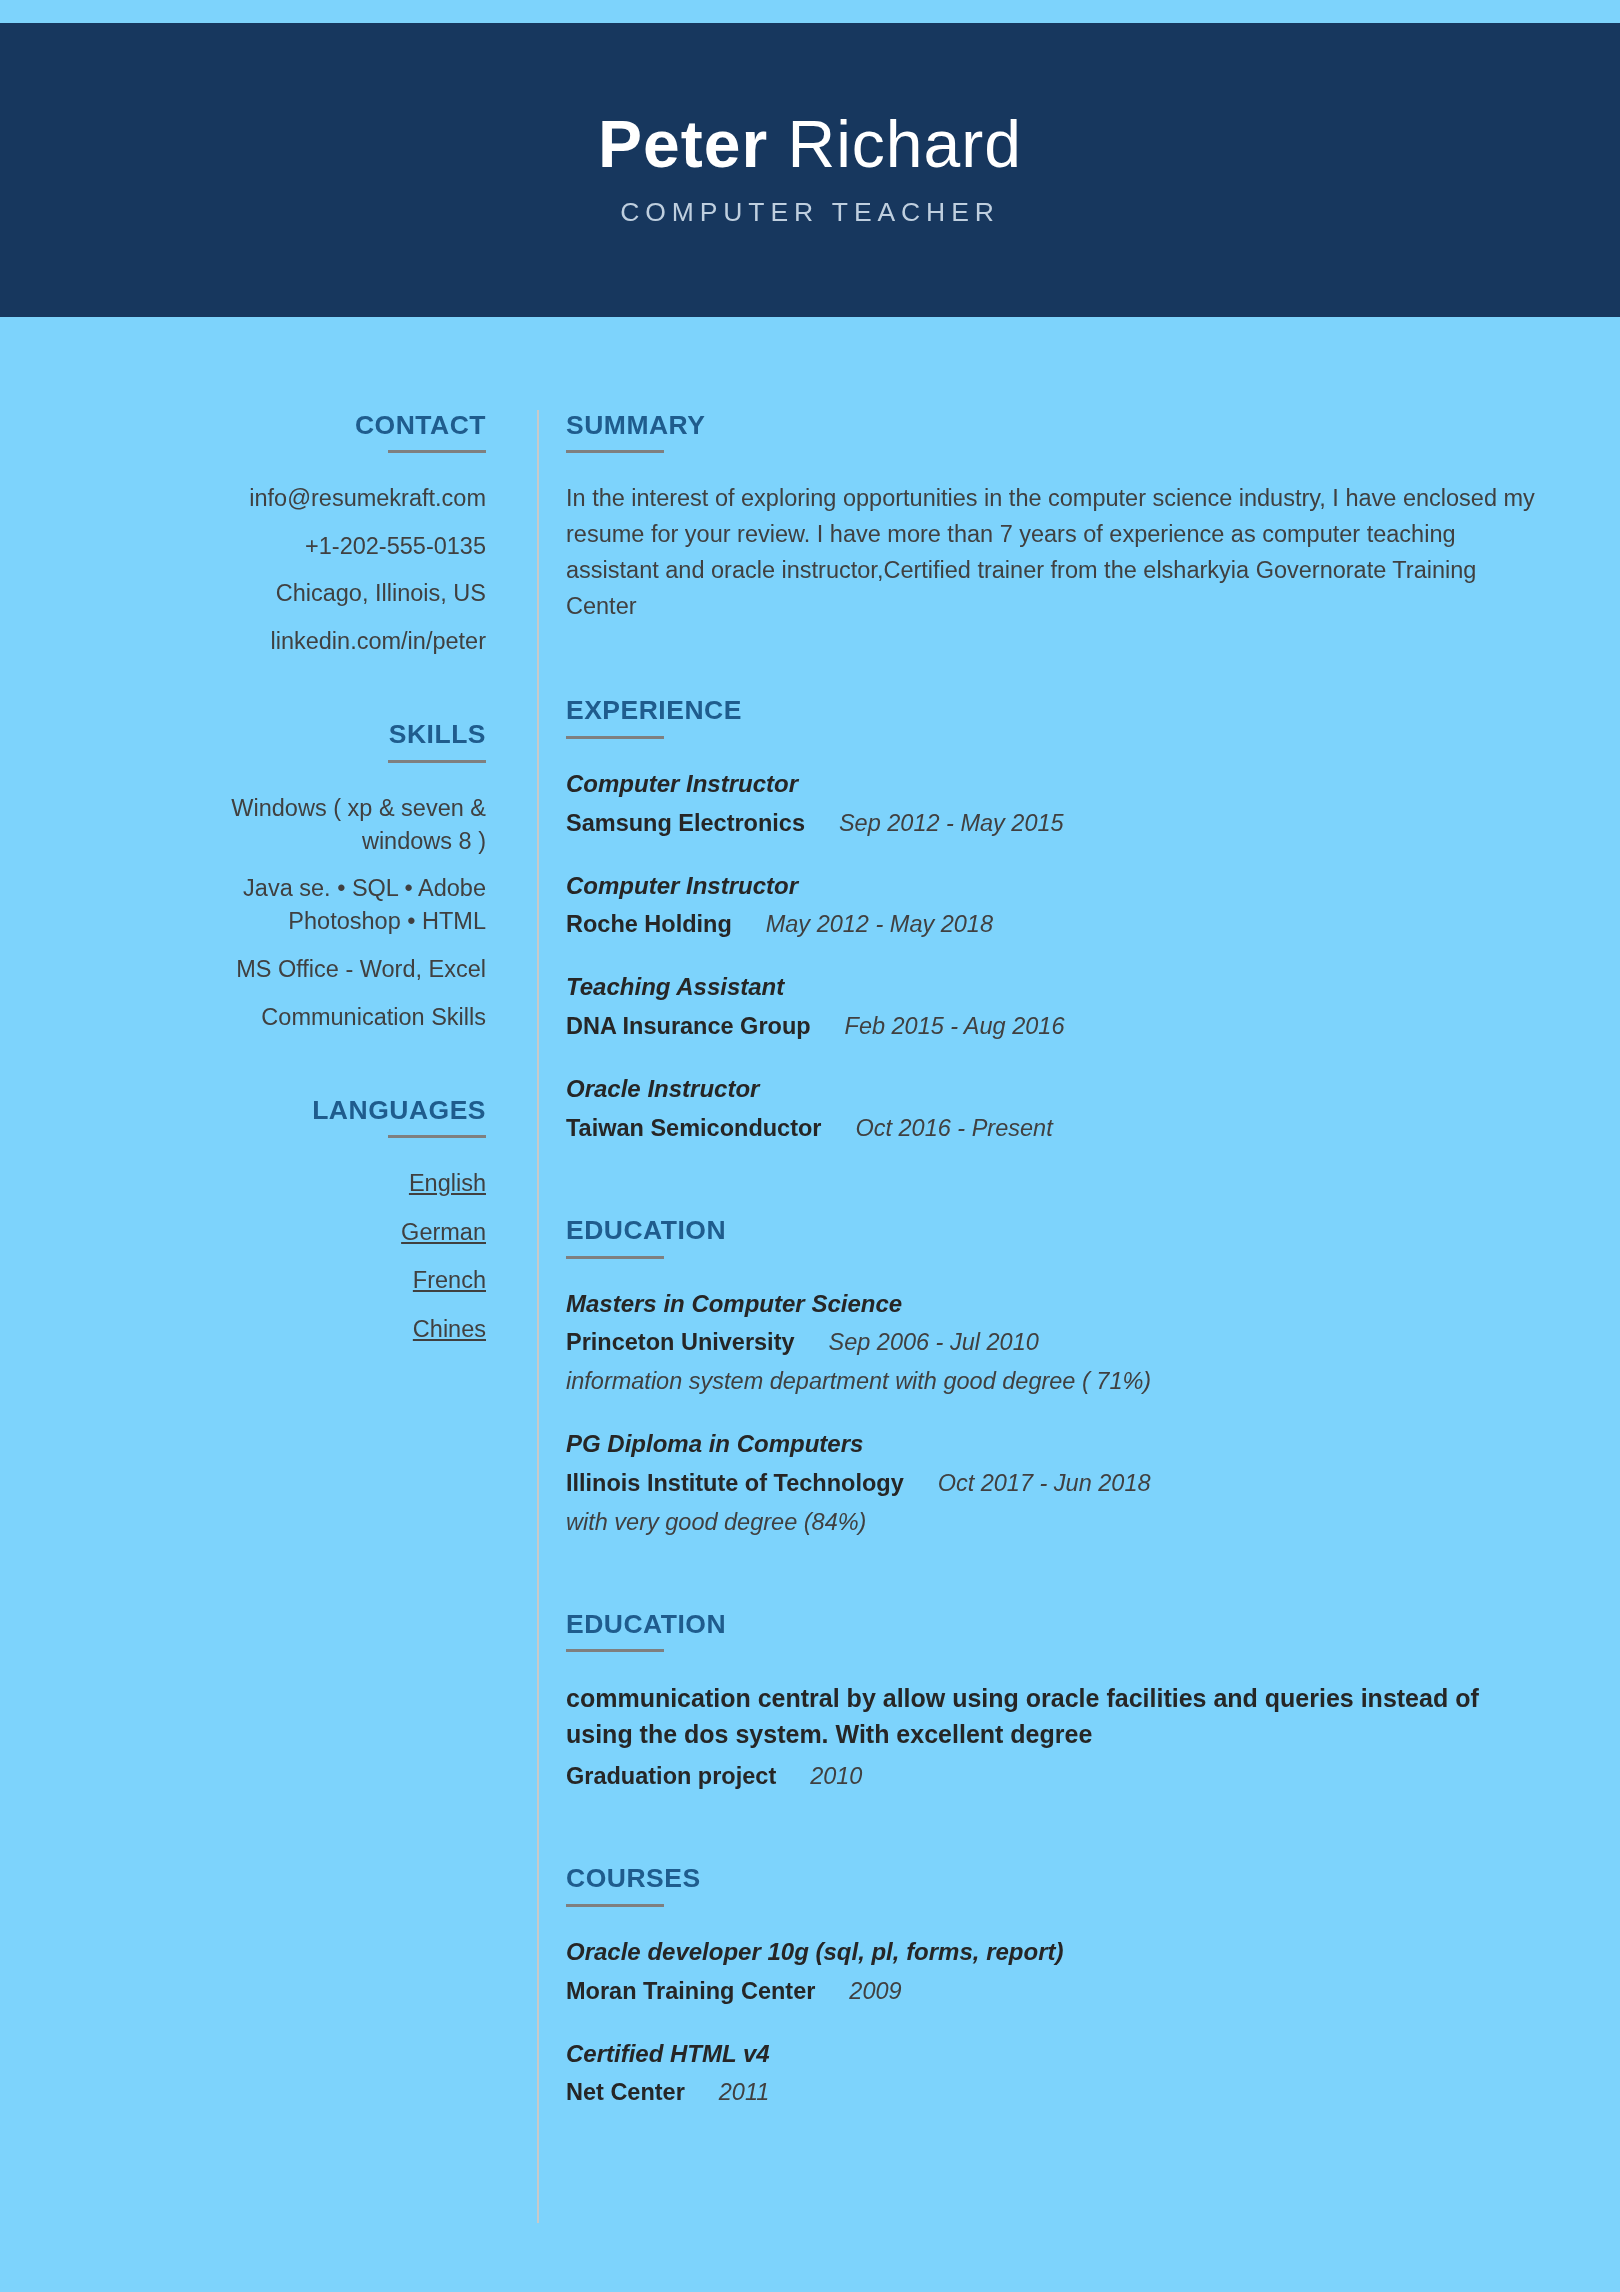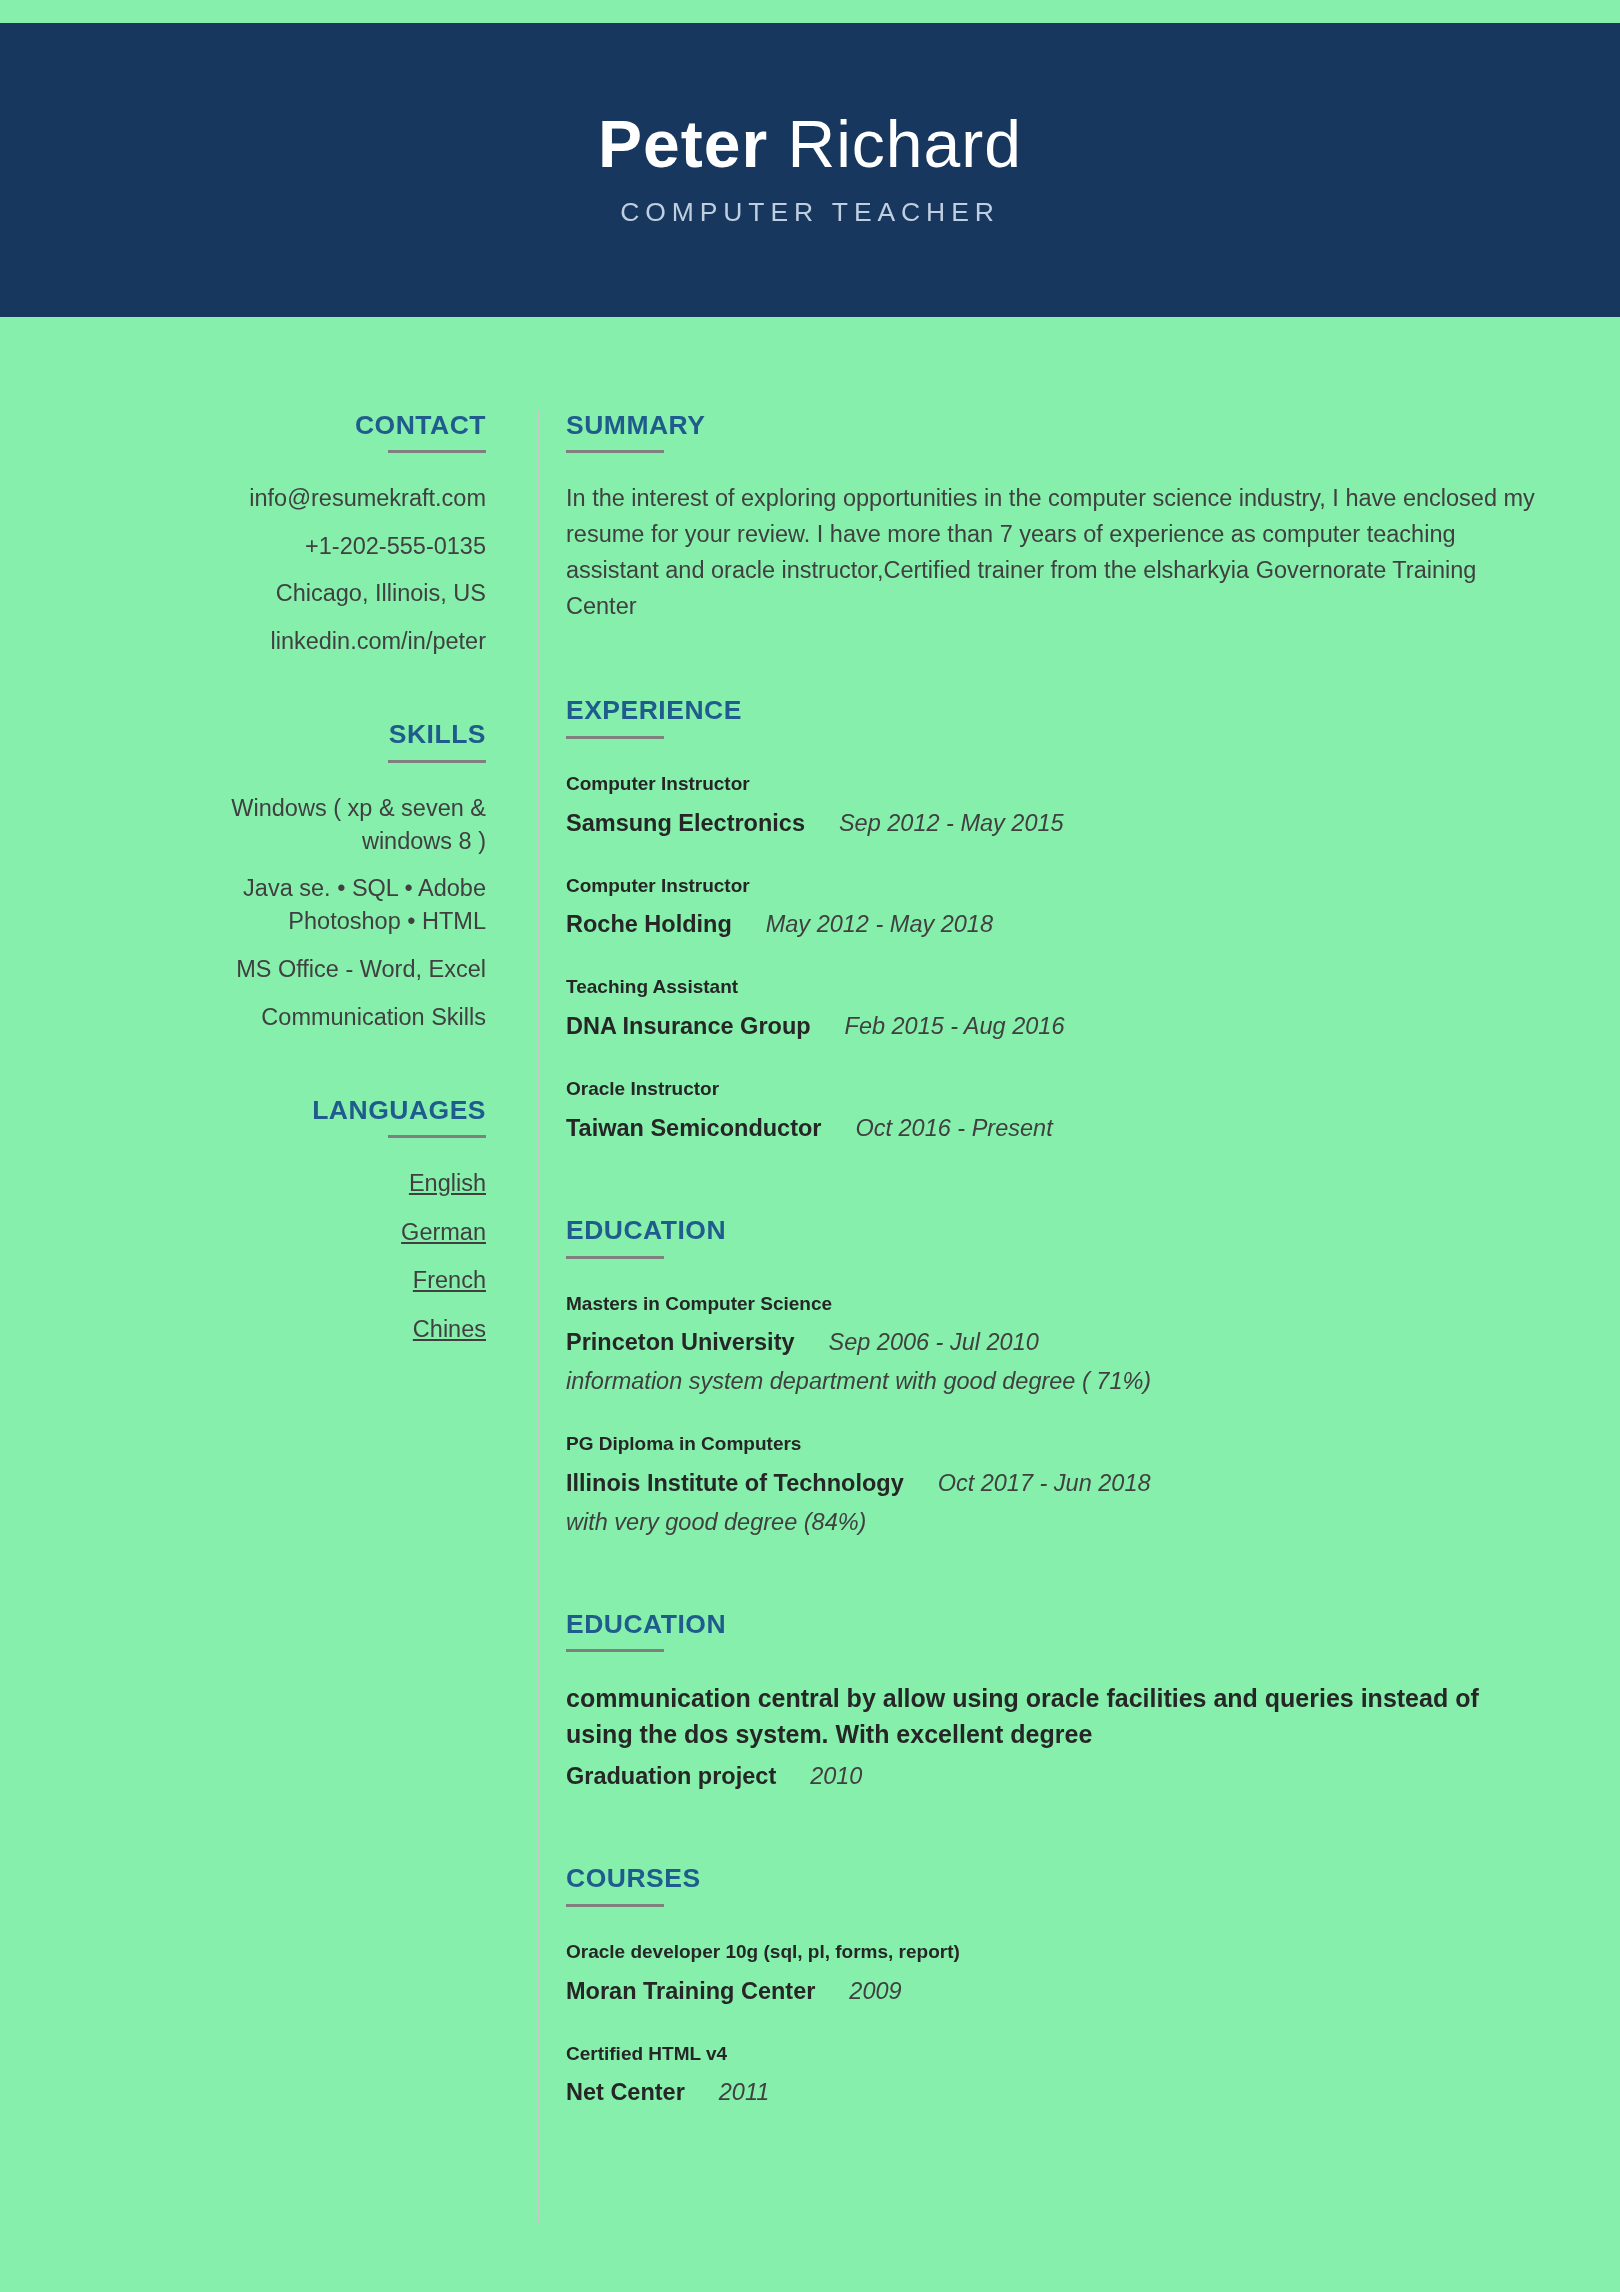--- a/index.html
+++ b/index.html
@@ -2,21 +2,21 @@
 <html><head>
 <meta charset="utf-8">
 <style>
   * { margin: 0; padding: 0; box-sizing: border-box; }
   html, body { background: #ffffff; }
   body { font-family: "Liberation Sans", sans-serif; color: #404040; }
 
   .page {
     width: 1620px;
     height: 2293px;
-    background: #86efac;
+    background: #7dd3fc;
     overflow: hidden;
     position: relative;
   }
 
   
   .header {
     margin-top: 22.5px;
     height: 294px;
     background: #17375e;
     display: flex;
@@ -95,24 +95,25 @@
   .main-section + .main-section { margin-top: 71px; }
   .summary-text {
     margin-top: 27.4px;
     font-size: 23.5px;
     line-height: 36px;
     color: #404040;
   }
   .entries { margin-top: 29px; }
   .entry + .entry { margin-top: 31px; }
   .entry-title {
-    font-size: 19px;
+    font-size: 24px;
     font-weight: 700;
     color: #262626;
     line-height: 31px;
+    font-style: italic;
   }
   .entry-line { margin-top: 8.8px; font-size: 23.5px; line-height: 31px; }
   .org { font-weight: 700; color: #262626; }
   .dates { font-style: italic; font-weight: 400; color: #404040; margin-left: 27.4px; }
   .entry-note { margin-top: 7.8px; font-size: 23.5px; line-height: 31px; color: #404040; font-style: italic; }
   .project-desc {
     margin-top: 27.4px;
     font-size: 25px;
     font-weight: 700;
     color: #262626;

